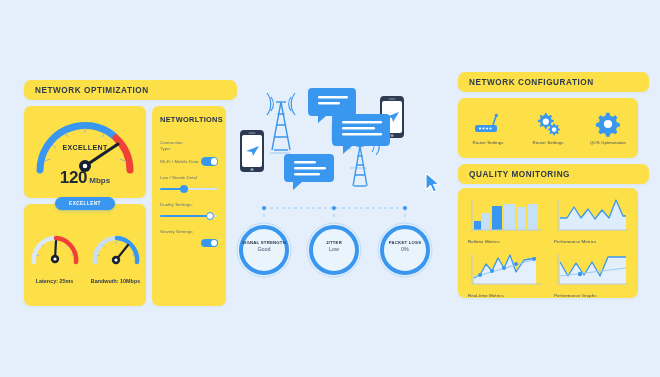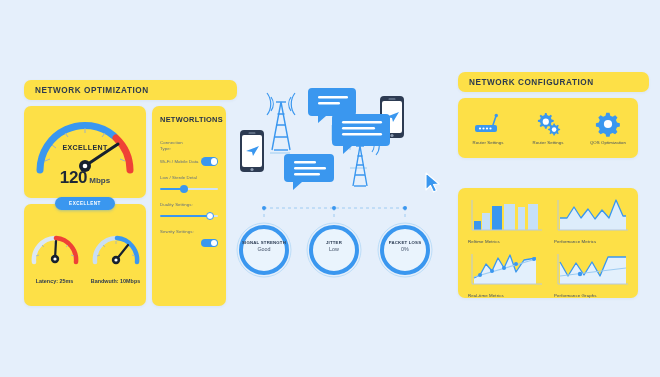--- a/index.html
+++ b/index.html
@@ -387,20 +387,21 @@
             <svg width="26" height="26" viewBox="0 0 26 26">
               <path d="M11.2 1 l3.6 0 .8 3.1 2.6 1.1 2.7-1.6 2.5 2.5-1.6 2.7 1.1 2.6 3.1 .8 0 3.6-3.1 .8-1.1 2.6 1.6 2.7-2.5 2.5-2.7-1.6-2.6 1.1-.8 3.1-3.6 0-.8-3.1-2.6-1.1-2.7 1.6-2.5-2.5 1.6-2.7-1.1-2.6-3.1-.8 0-3.6 3.1-.8 1.1-2.6-1.6-2.7 2.5-2.5 2.7 1.6 2.6-1.1z" fill="#3a97ef" transform="scale(0.92) translate(1,1)"></path>
               <circle cx="13" cy="13" r="4.1" fill="#ffffff"></circle>
             </svg>
           </div>
           <div class="lb">QOS Optimization</div>
         </div>
       </div>
     </div>
 
+    <div id="qm-title" class="card hdr">QUALITY MONITORING</div>
 
     <div id="charts-card" class="card">
       <div class="charts-grid">
 
         <div class="chart-cell">
           <svg width="76" height="38" viewBox="0 0 76 38">
             <g fill="#c6e0f8">
               <rect x="14" y="17" width="8" height="17"></rect>
               <rect x="36" y="8" width="11" height="26"></rect>
               <rect x="50" y="11" width="7" height="23"></rect>

